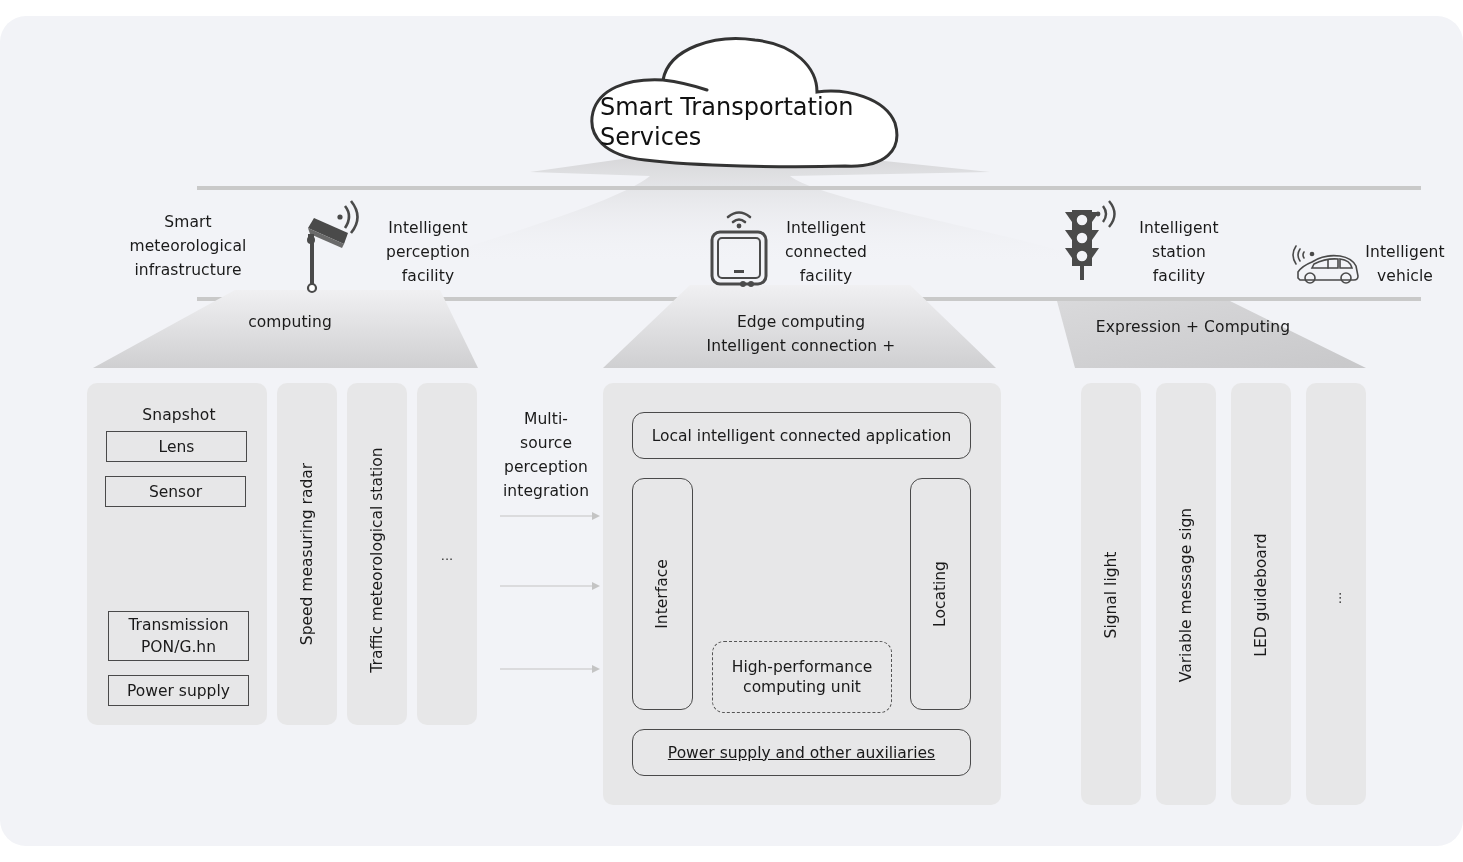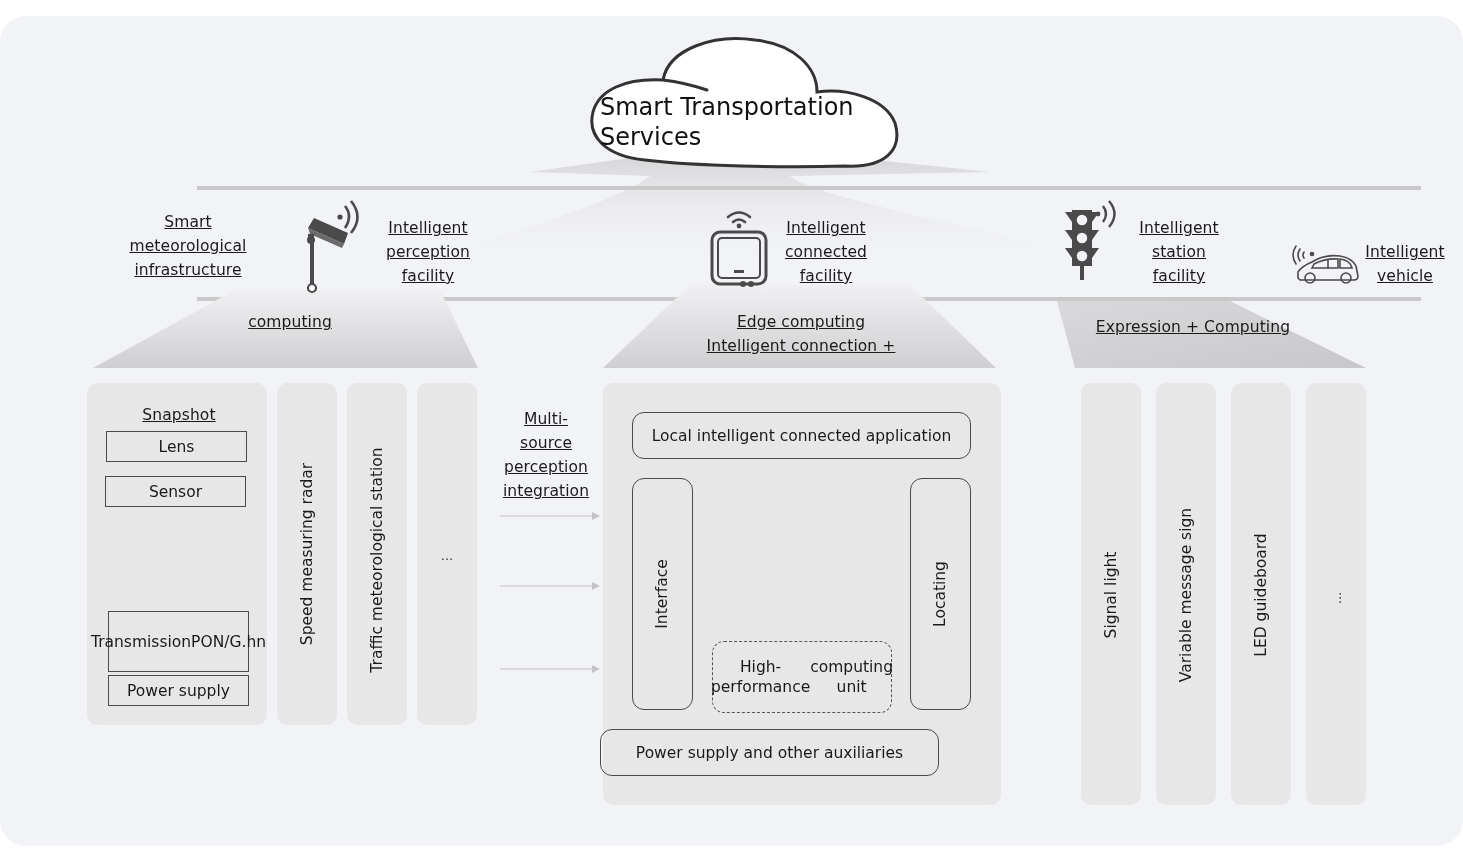--- a/index.html
+++ b/index.html
@@ -1,21 +1,21 @@
 <!DOCTYPE html>
 <html><head>
 <meta charset="utf-8">
 <style>
   html, body { margin:0; padding:0; background:#ffffff; }
   body { width:1463px; height:862px; position:relative; overflow:hidden;
          font-family:"DejaVu Sans", "Liberation Sans", sans-serif; color:#1a1a1a; }
   .canvas { position:absolute; left:0; top:16px; width:1463px; height:830px;
             background:#f2f3f7; border-radius:26px; }
   .abs { position:absolute; }
-  .txt { font-size:15.5px; line-height:24px; text-align:center; color:#1a1a1a; letter-spacing:0.1px;text-decoration:underline; }
+  .txt { font-size:15.5px; line-height:24px; text-align:center; color:#1a1a1a; letter-spacing:0.1px; }
   svg.bg { position:absolute; left:0; top:0; }
   .panel { position:absolute; background:#e7e7e8; border-radius:10px; }
   .box { position:absolute; border:1.5px solid #4a4a4a; border-radius:0; box-sizing:border-box;
          display:flex; align-items:center; justify-content:center; text-align:center;
          font-size:15.5px; line-height:22px; color:#1a1a1a; }
   .rbox { border-radius:12px; }
   .dashed { border:1.5px dashed #555; border-radius:12px; }
   .vert { position:absolute; transform:translate(-50%,-50%) rotate(-90deg); white-space:nowrap;
           font-size:15.5px; color:#1a1a1a; }
   .title { font-size:24px; line-height:30px; text-align:left; color:#111; }
@@ -165,21 +165,21 @@
   <div>Intelligent connection +</div>
 </div>
 <div class="abs txt" style="left:1080px;top:315px;width:226px;">
   <div>Expression + Computing</div>
 </div>
 
 <div class="panel" style="left:87px;top:383px;width:180px;height:342px;"></div>
 <div class="abs txt" style="left:87px;top:403px;width:184px;">Snapshot</div>
 <div class="box" style="left:106px;top:431px;width:141px;height:31px;">Lens</div>
 <div class="box" style="left:105px;top:476px;width:141px;height:31px;">Sensor</div>
-<div class="box" style="left:108px;top:611px;width:141px;height:61px;flex-direction:row;">
+<div class="box" style="left:108px;top:611px;width:141px;height:50px;flex-direction:column;">
   <div>Transmission</div>
   <div>PON/G.hn</div>
 </div>
 <div class="box" style="left:108px;top:675px;width:141px;height:31px;">Power supply</div>
 
 <div class="panel" style="left:277px;top:383px;width:60px;height:342px;"></div>
 <div class="vert" style="left:307px;top:554px;">Speed measuring radar</div>
 <div class="panel" style="left:347px;top:383px;width:60px;height:342px;"></div>
 <div class="vert" style="left:377px;top:560px;">Traffic meteorological station</div>
 <div class="panel" style="left:417px;top:383px;width:60px;height:342px;"></div>
@@ -191,25 +191,25 @@
   <div>perception</div>
   <div>integration</div>
 </div>
 
 <div class="panel" style="left:603px;top:383px;width:398px;height:422px;"></div>
 <div class="box rbox" style="left:632px;top:412px;width:339px;height:47px;">Local intelligent connected application</div>
 <div class="box rbox" style="left:632px;top:478px;width:61px;height:232px;"></div>
 <div class="vert" style="left:662px;top:594px;">Interface</div>
 <div class="box rbox" style="left:910px;top:478px;width:61px;height:232px;"></div>
 <div class="vert" style="left:940px;top:594px;">Locating</div>
-<div class="box dashed" style="left:712px;top:641px;width:180px;height:72px;line-height:20px;">
+<div class="box dashed" style="left:712px;top:641px;width:180px;height:72px;flex-direction:column;line-height:20px;">
   <div>High-performance</div>
   <div>computing unit</div>
 </div>
-<div class="box rbox" style="left:600px;top:729px;width:339px;height:47px;">Power supply and other auxiliaries</div>
+<div class="box rbox" style="left:632px;top:729px;width:339px;height:47px;text-decoration:underline;">Power supply and other auxiliaries</div>
 
 <div class="panel" style="left:1081px;top:383px;width:60px;height:422px;"></div>
 <div class="vert" style="left:1111px;top:595px;">Signal light</div>
 <div class="panel" style="left:1156px;top:383px;width:60px;height:422px;"></div>
 <div class="vert" style="left:1186px;top:595px;">Variable message sign</div>
 <div class="panel" style="left:1231px;top:383px;width:60px;height:422px;"></div>
 <div class="vert" style="left:1261px;top:595px;">LED guideboard</div>
 <div class="panel" style="left:1306px;top:383px;width:60px;height:422px;"></div>
 <div class="vert" style="left:1336px;top:598px;font-size:13px;">...</div>
 

